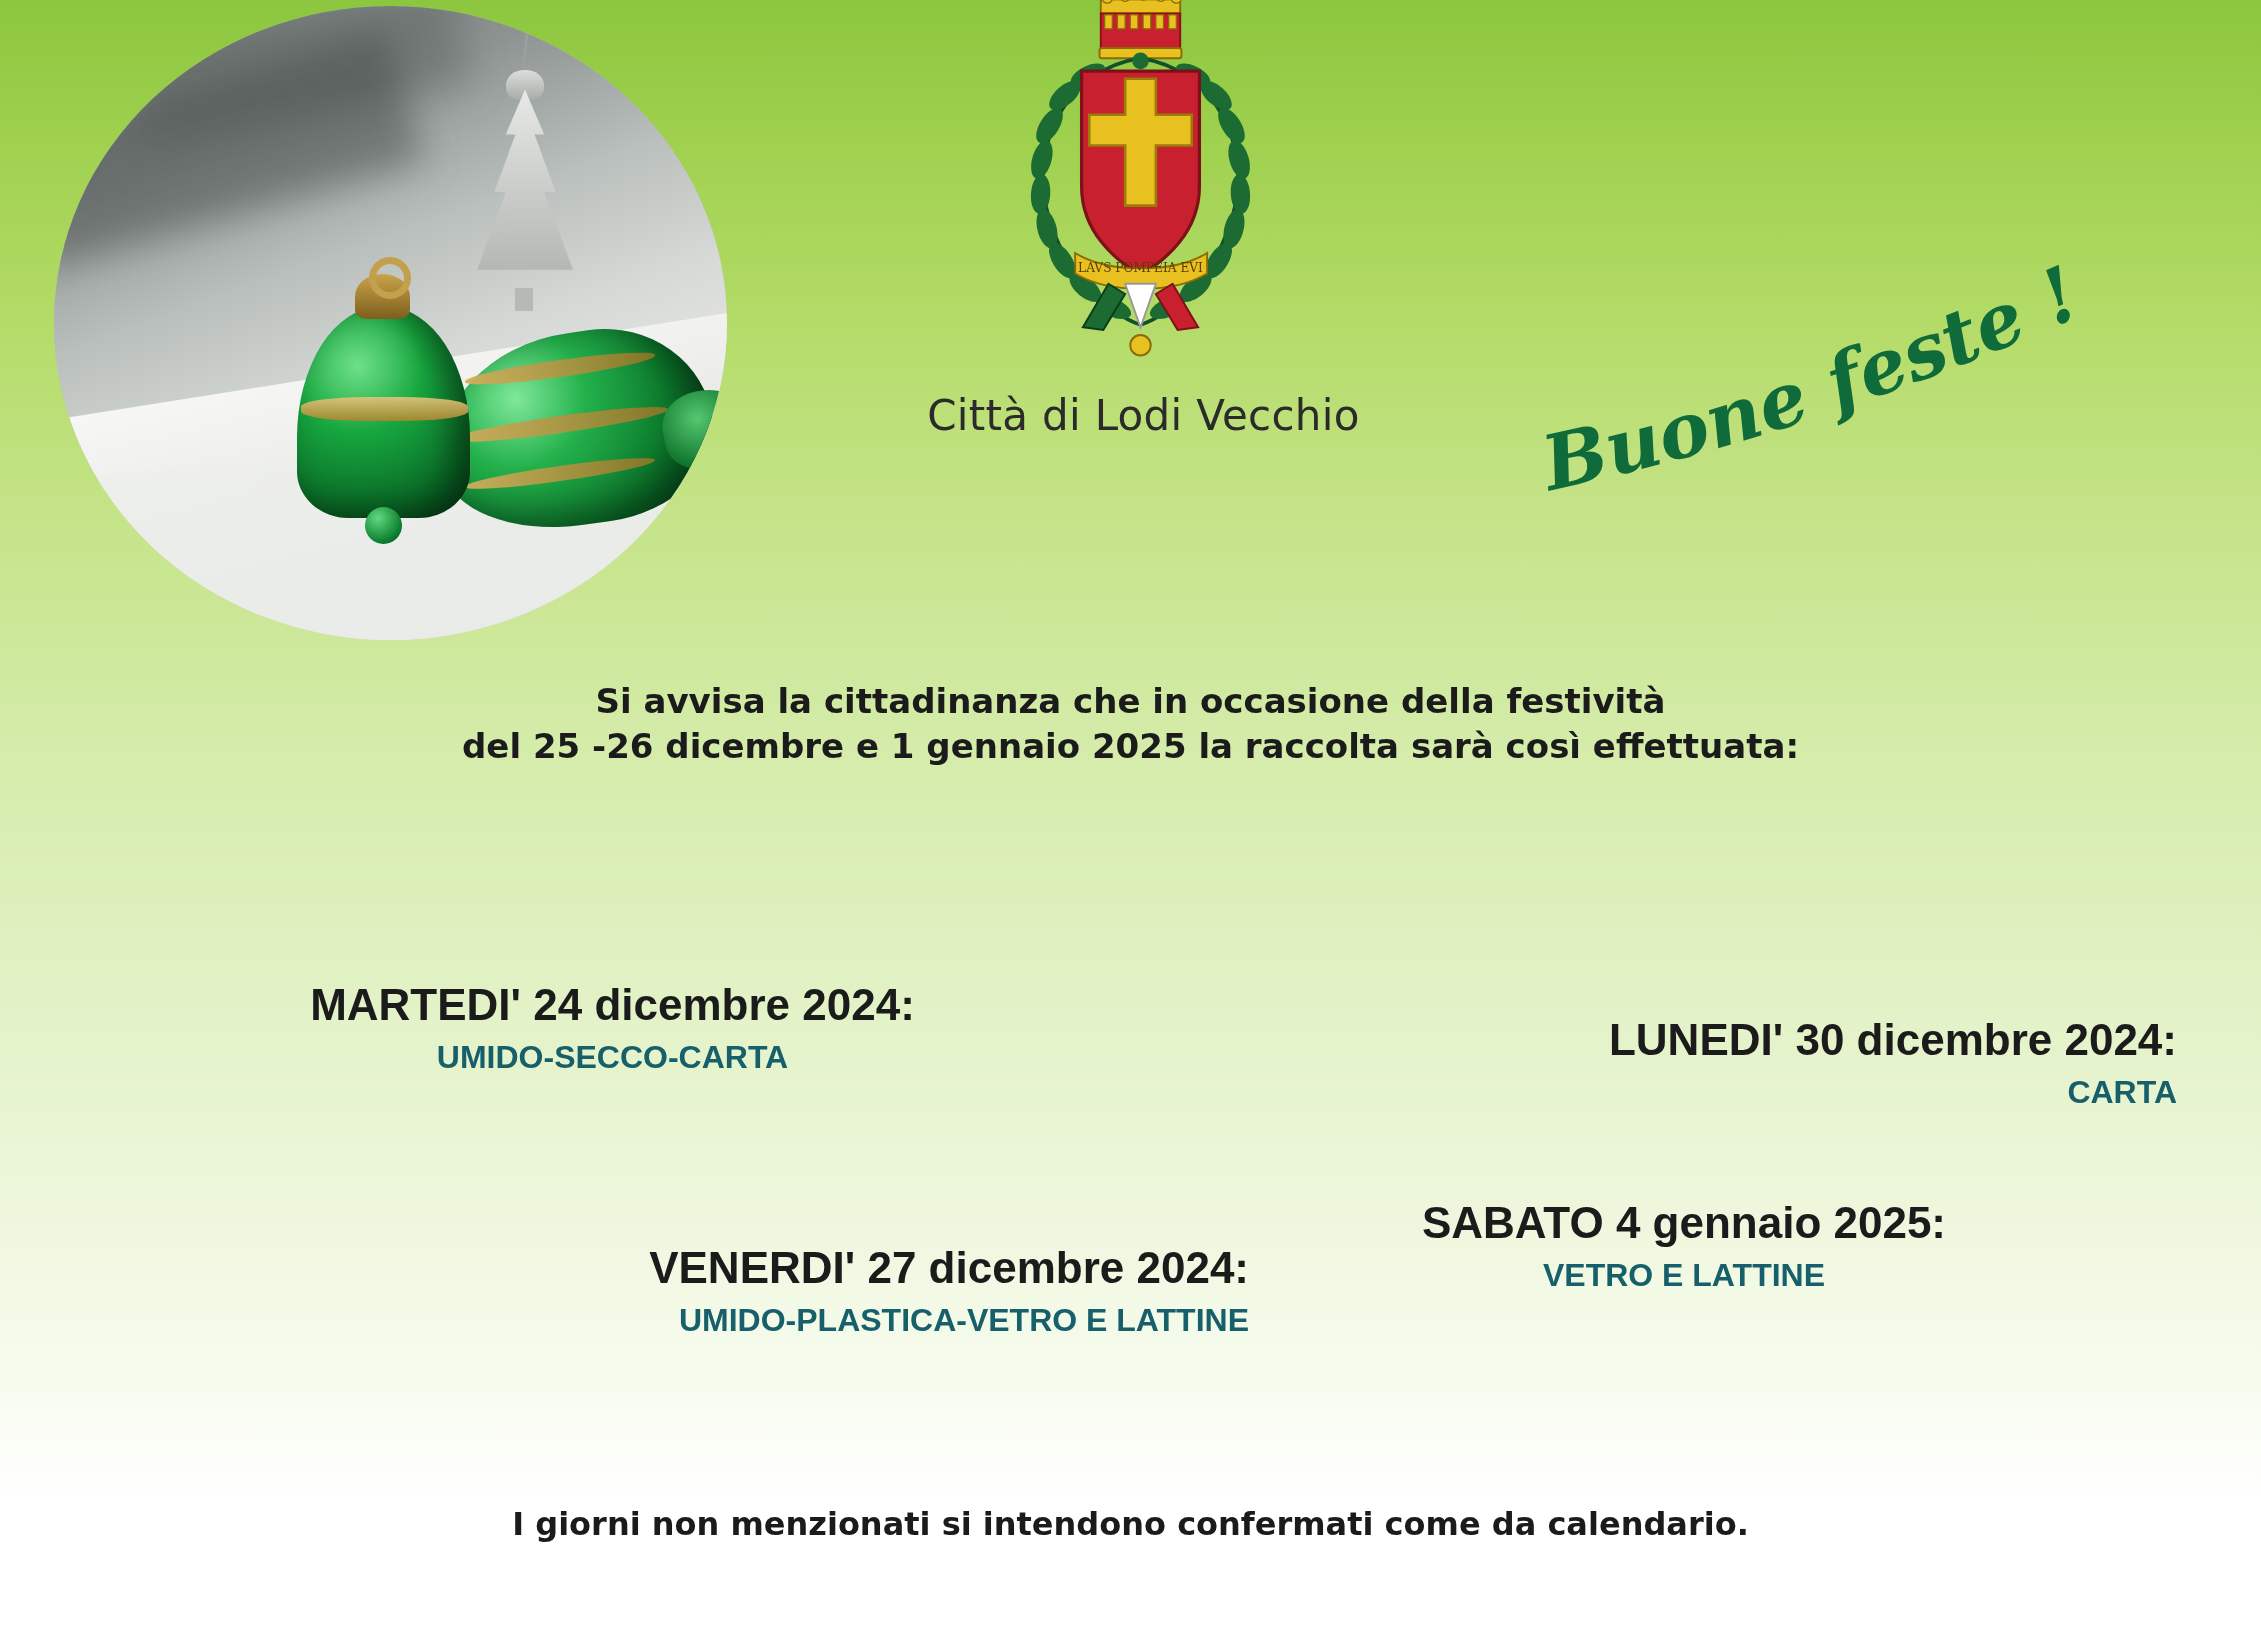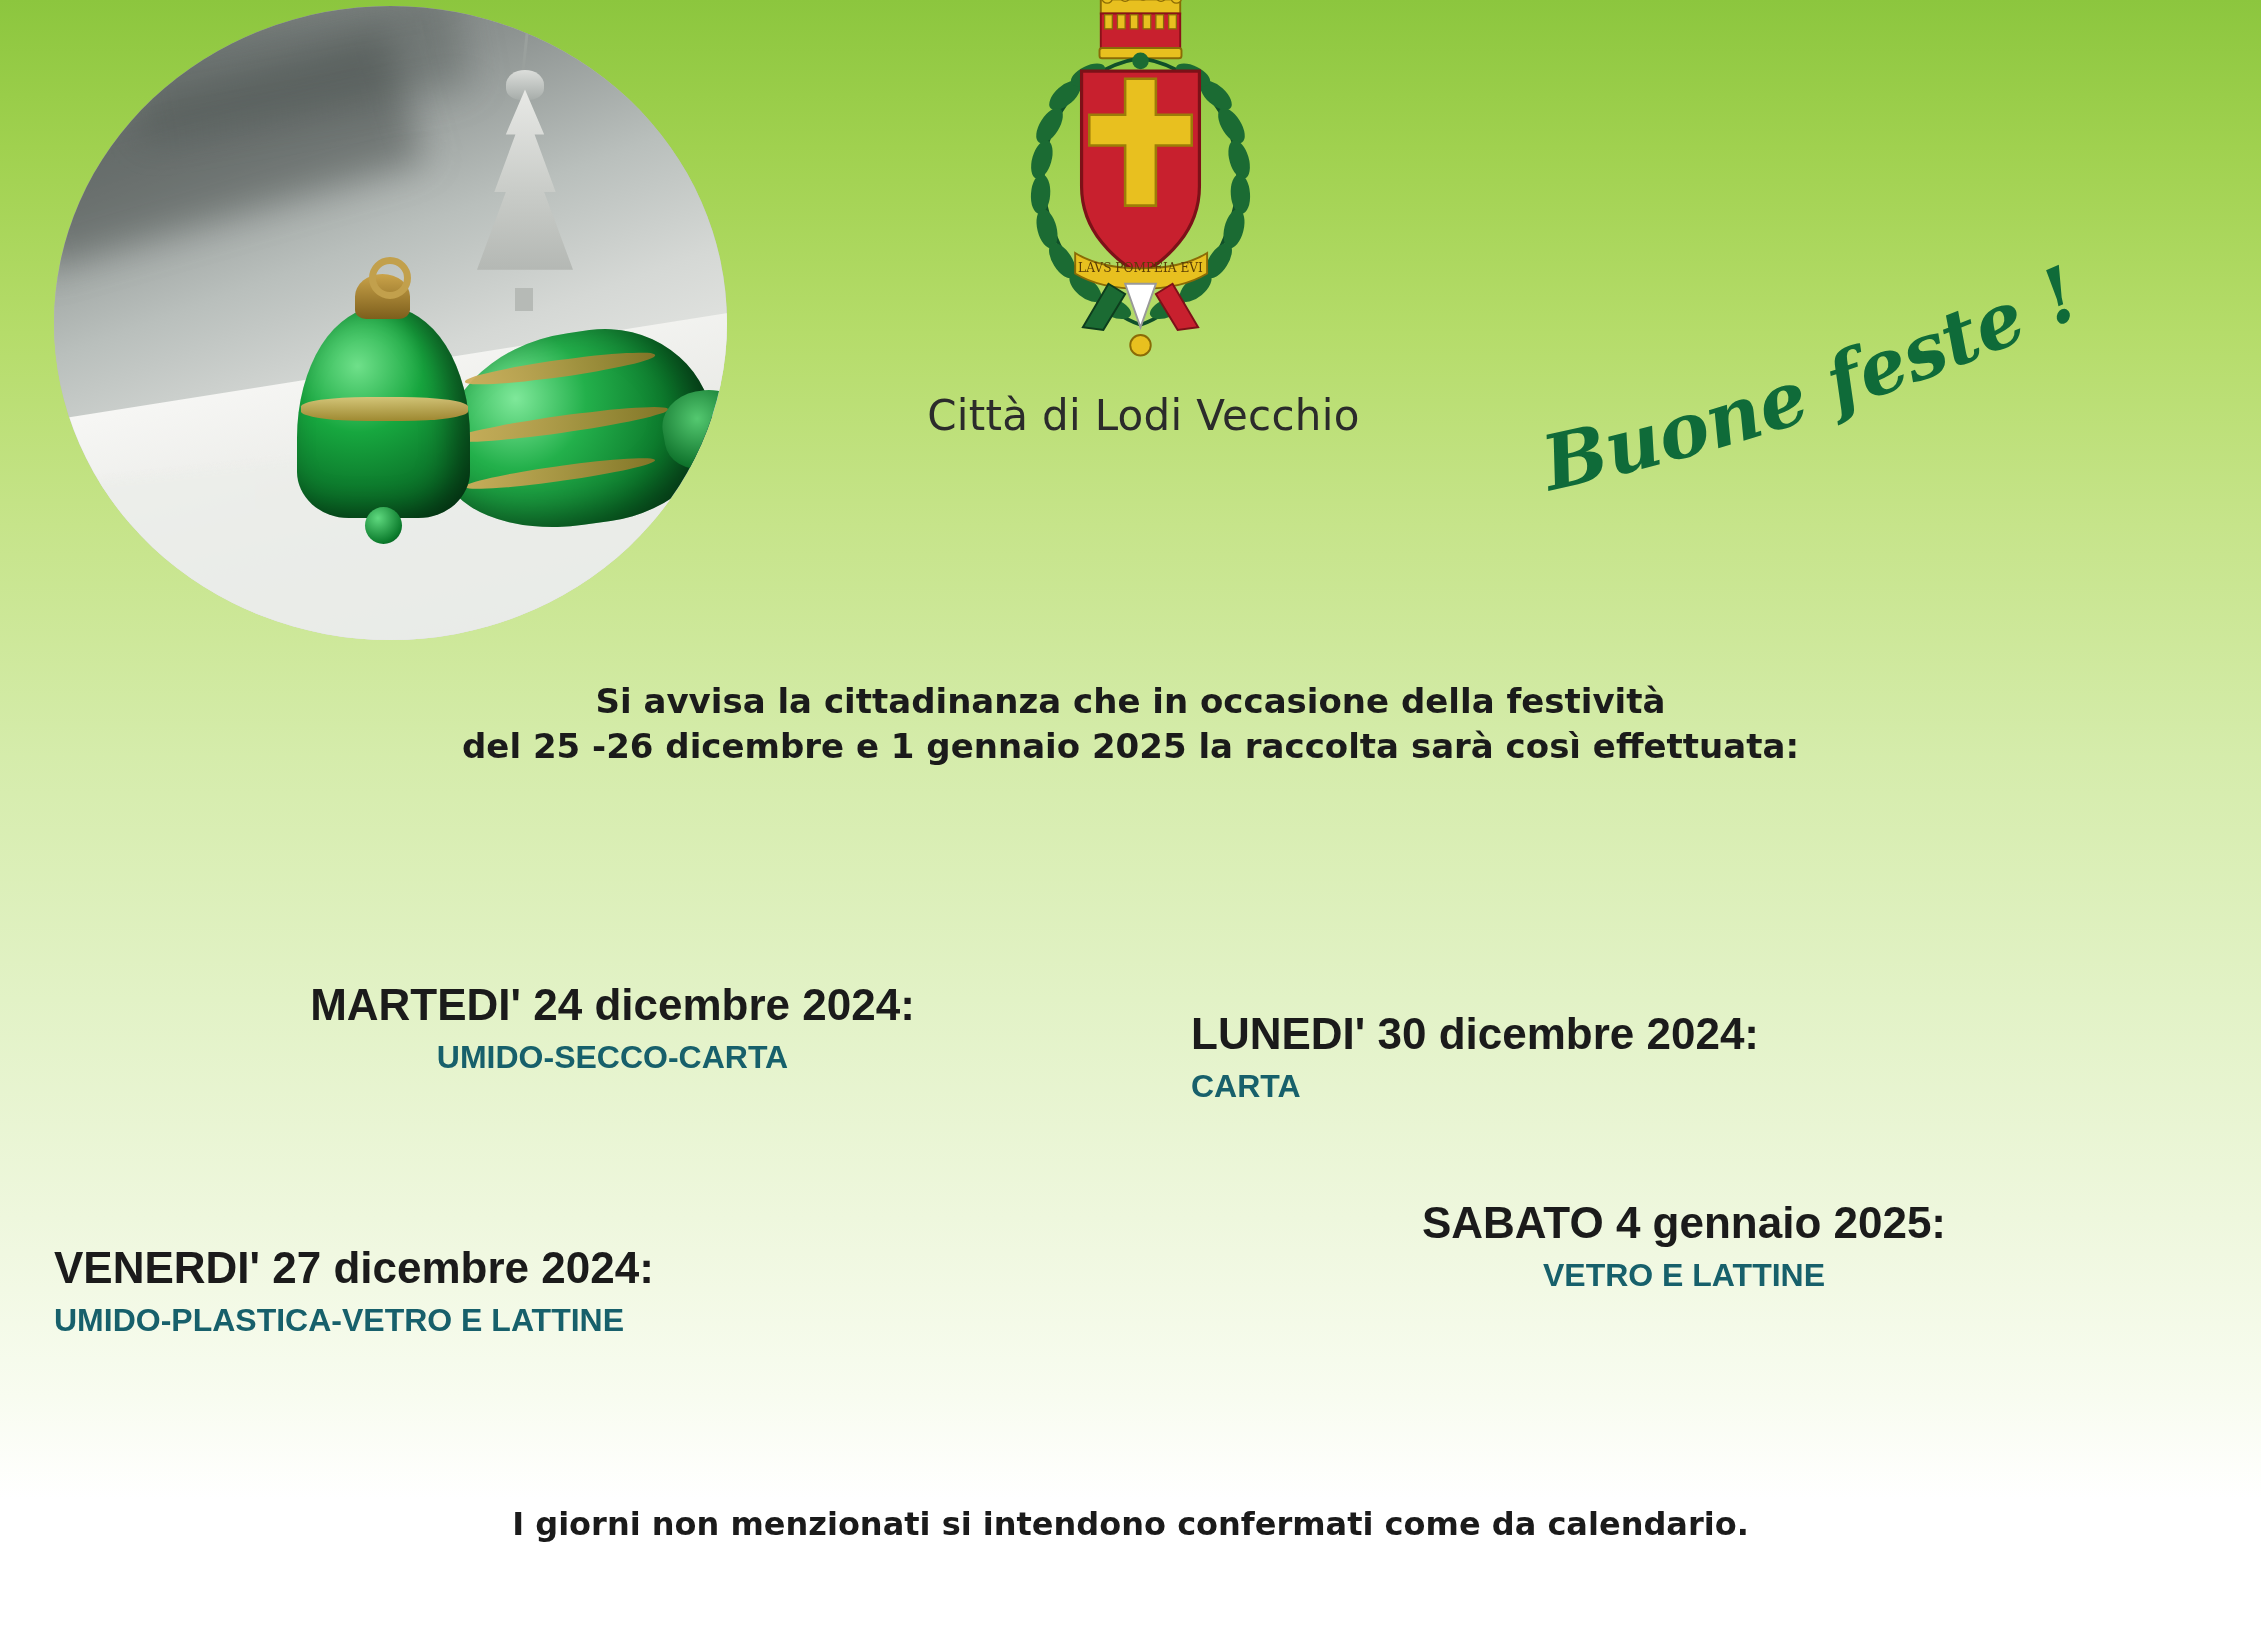--- a/index.html
+++ b/index.html
@@ -247,22 +247,22 @@
     white-space: nowrap;
   }
   .entry .waste {
     font-size: 32px;
     font-weight: bold;
     color: #17606b;
     white-space: nowrap;
     margin-top: 9px;
   }
   .e1 { left: 87px; top: 19px; width: 1051px; text-align: center; }
-  .e2 { left: 1191px; top: 48px; width: 986px; text-align: left; }
-  .e3 { left: 54px; top: 282px; width: 1217px; text-align: left; }
+  .e2 { left: 1191px; top: 54px; width: 986px; text-align: right; }
+  .e3 { left: 32px; top: 282px; width: 1217px; text-align: right; }
   .e4 { left: 1191px; top: 237px; width: 986px; text-align: center; }
 
   
   .footer {
     position: absolute;
     left: 0;
     top: 1505px;
     width: 2261px;
     text-align: center;
     font-size: 32px;

